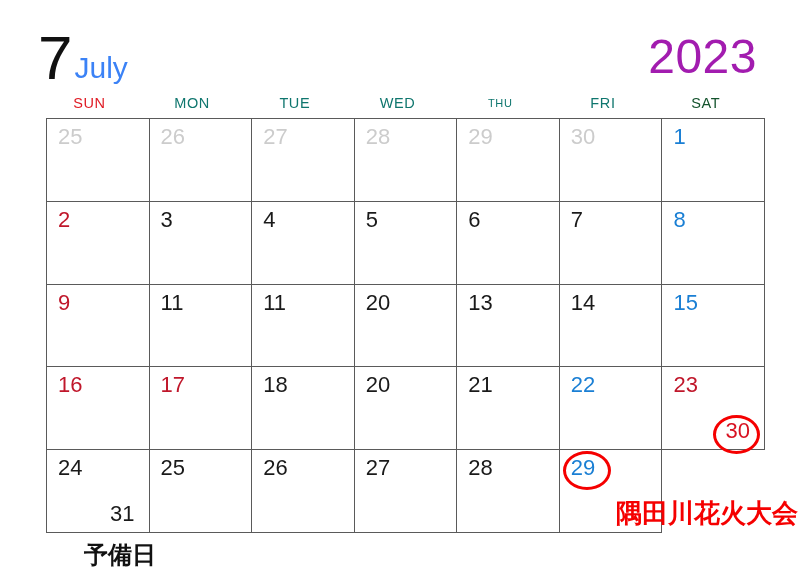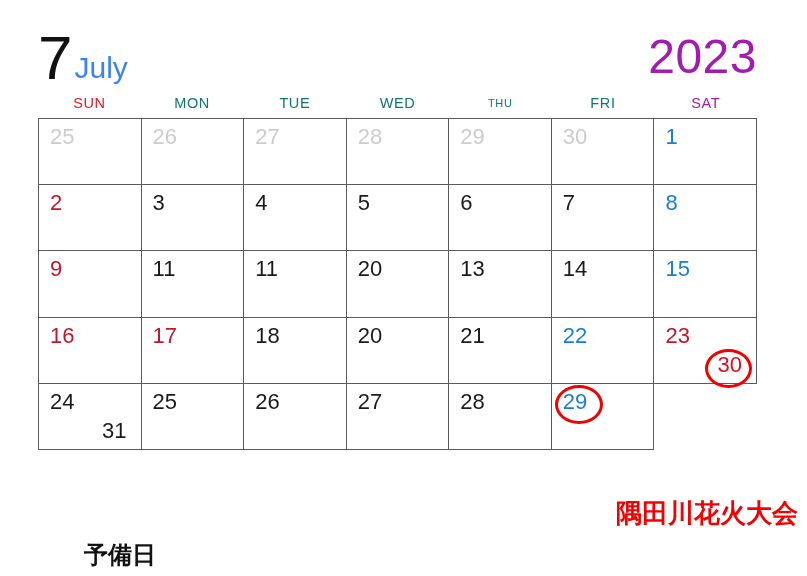--- a/index.html
+++ b/index.html
@@ -76,30 +76,30 @@
   .weekday-cell {
     flex: 1 1 0;
     text-align: center;
     font-size: 14.5px;
     font-weight: 400;
     letter-spacing: 0.6px;
     color: #0f766e;
     line-height: 20px;
   }
   .weekday-cell.sun { color: #e01b24; }
-  .weekday-cell.sat { color: #a21caf; }
+  .weekday-cell.sat { color: #14532d; }
   .weekday-cell.thu { font-size: 11px; }
 
   
   .grid {
     position: absolute;
-    left: 38px;
+    left: 46px;
     top: 118px;
     width: 719px;
-    height: 332px;
+    height: 415px;
     display: grid;
     grid-template-columns: repeat(7, 1fr);
     grid-template-rows: repeat(5, 1fr);
     border-top: 1.6px solid #5a5a5a;
     border-left: 1.6px solid #5a5a5a;
     box-sizing: border-box;
   }
   .day-cell {
     position: relative;
     border-right: 1.6px solid #5a5a5a;

